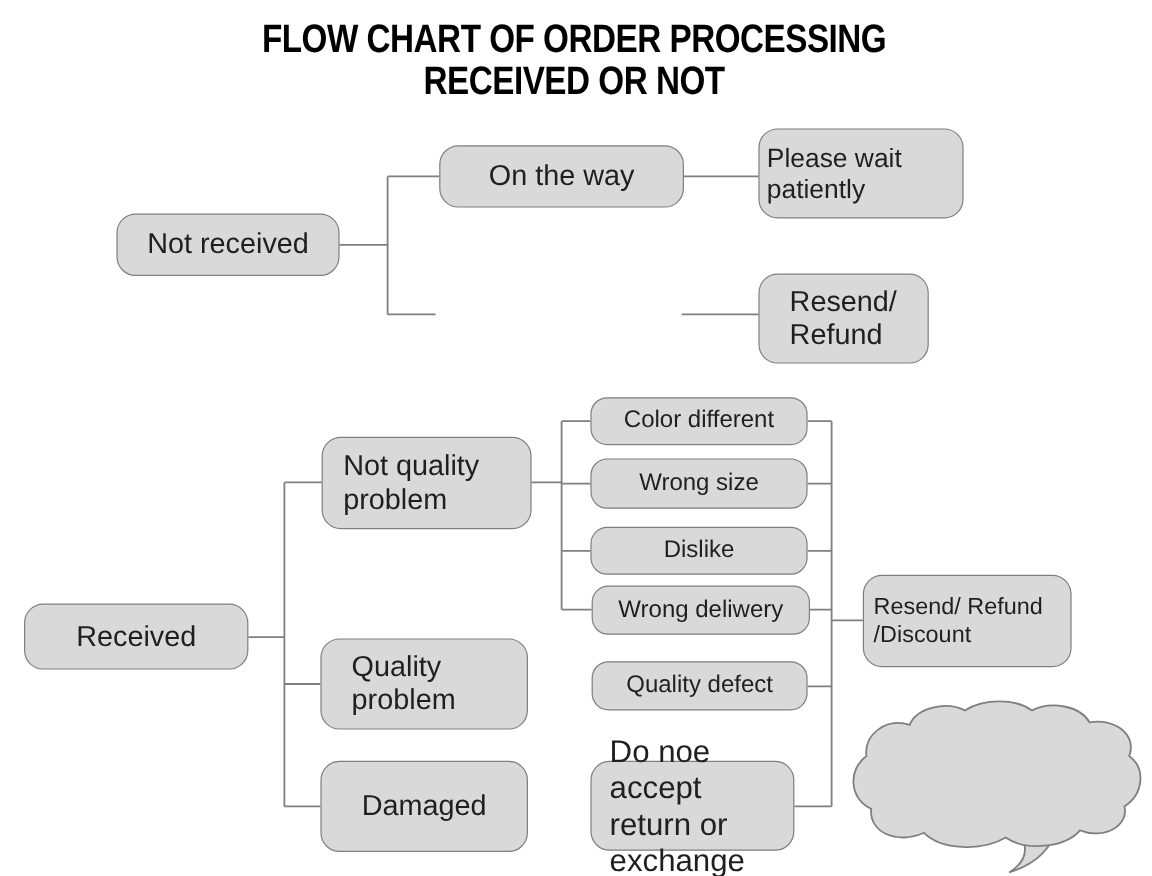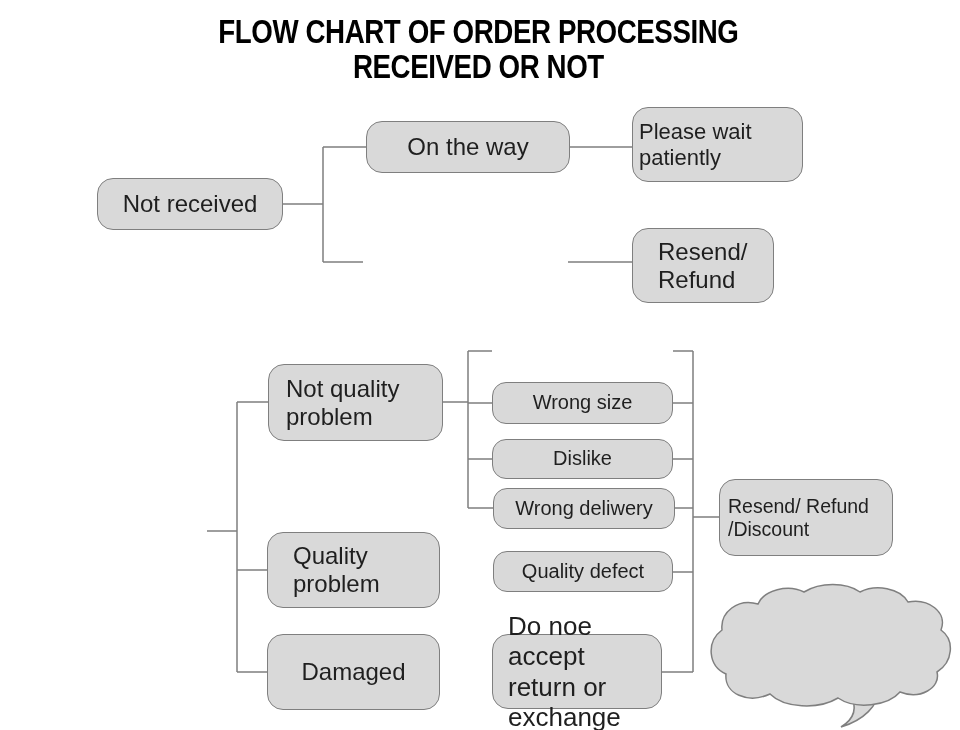--- a/index.html
+++ b/index.html
@@ -91,26 +91,28 @@
     <path d="M673 351 H693 M673 403 H693 M673 459 H693 M675 508 H693 M673 572 H693 M662 672 H693 M693 351 V672 M693 517 H719"></path>
   </svg>
 
   <div class="node" style="left:97px;top:178px;width:186px;height:52px;font-size:24px">Not received</div>
   <div class="node" style="left:366px;top:121px;width:204px;height:52px;font-size:24px">On the way</div>
   <div class="node left" style="left:632px;top:107px;width:171px;height:75px;font-size:22px;padding-left:6px">Please wait
 patiently</div>
   <div class="node left" style="left:632px;top:228px;width:142px;height:75px;font-size:24px;padding-left:25px">Resend/
 Refund</div>
 
+  <div class="node" style="left:20px;top:503px;width:187px;height:55px;font-size:24px">Received</div>
   <div class="node left" style="left:268px;top:364px;width:175px;height:77px;font-size:24px;padding-left:17px">Not quality
 problem</div>
   <div class="node left" style="left:267px;top:532px;width:173px;height:76px;font-size:24px;padding-left:25px">Quality
 problem</div>
   <div class="node" style="left:267px;top:634px;width:173px;height:76px;font-size:24px">Damaged</div>
 
+  <div class="node small" style="left:492px;top:331px;width:181px;height:40px;font-size:20px">Color different</div>
   <div class="node small" style="left:492px;top:382px;width:181px;height:42px;font-size:20px">Wrong size</div>
   <div class="node small" style="left:492px;top:439px;width:181px;height:40px;font-size:20px">Dislike</div>
   <div class="node small" style="left:493px;top:488px;width:182px;height:41px;font-size:20px">Wrong deliwery</div>
   <div class="node small" style="left:493px;top:551px;width:180px;height:41px;font-size:20px">Quality defect</div>
   <div class="node left" style="left:492px;top:634px;width:170px;height:75px;font-size:26px;padding-left:15px">Do noe accept
 return or
 exchange</div>
 
   <div class="node left" style="left:719px;top:479px;width:174px;height:77px;font-size:19.5px;padding-left:8px">Resend/ Refund
 /Discount</div>

